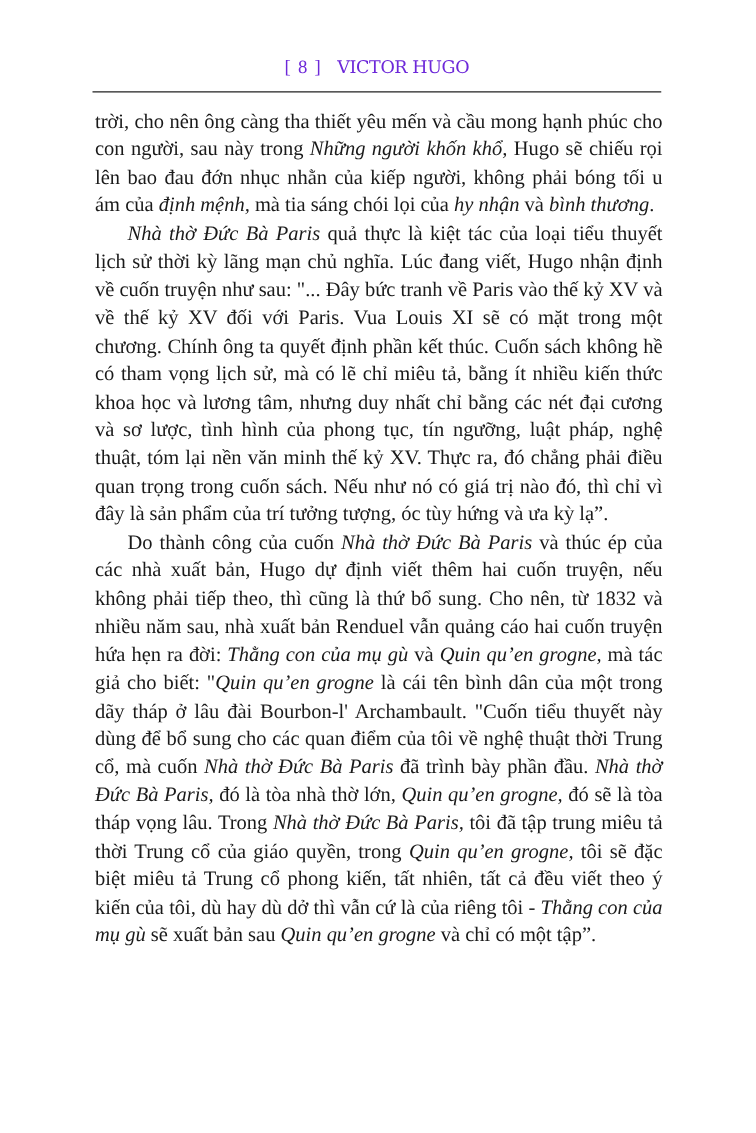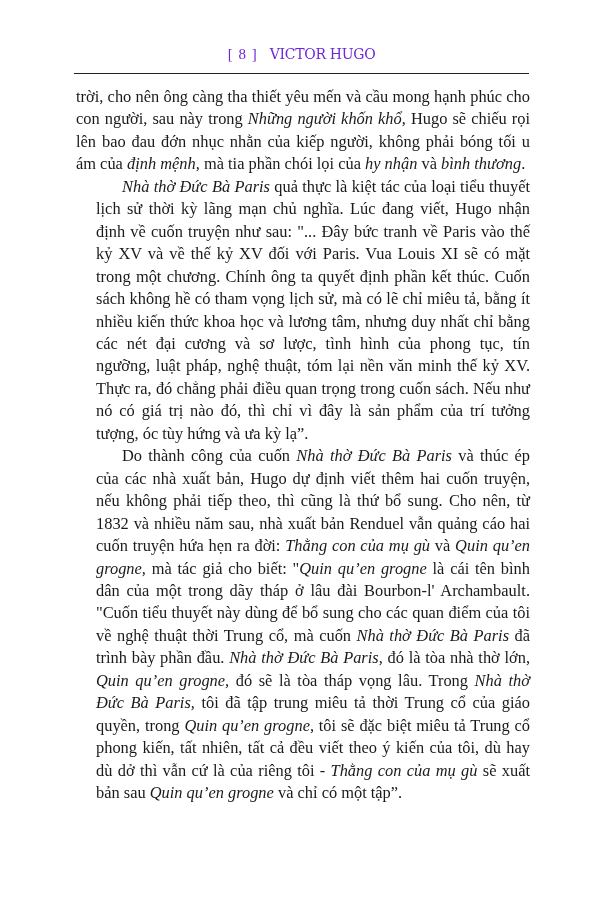--- a/index.html
+++ b/index.html
@@ -48,32 +48,31 @@
       font-size: 16.4px;
       line-height: 22.45px;
       text-align: justify;
       color: #1a1a1a;
     }
     .body-text p {
       margin: 0;
     }
     .body-text p.indent {
       text-indent: 26px;
-      margin-left: 20px;
     }
     .body-text em {
       font-style: italic;
     }
   </style>
 </head>
 <body>
 
 <div class="running-head">
   <span class="page-num">[ 8 ]</span>
   <span class="title">VICTOR HUGO</span>
 </div>
 <div class="rule"></div>
 
 <div class="body-text">
-  <p><span>trời, cho nên ông càng tha thiết yêu mến và cầu mong hạnh phúc cho con người, sau này trong </span><em>Những người khốn khổ,</em><span> Hugo sẽ chiếu rọi lên bao đau đớn nhục nhằn của kiếp người, không phải bóng tối u ám của </span><em>định mệnh,</em><span> mà tia phần chói lọi của </span><em>hy nhận</em><span> và </span><em>bình thương</em><span>.</span></p>
+  <p><span>trời, cho nên ông càng tha thiết yêu mến và cầu mong hạnh phúc cho con người, sau này trong </span><em>Những người khốn khổ,</em><span> Hugo sẽ chiếu rọi lên bao đau đớn nhục nhằn của kiếp người, không phải bóng tối u ám của </span><em>định mệnh,</em><span> mà tia sáng chói lọi của </span><em>hy nhận</em><span> và </span><em>bình thương</em><span>.</span></p>
   <p class="indent"><em>Nhà thờ Đức Bà Paris</em><span> quả thực là kiệt tác của loại tiểu thuyết lịch sử thời kỳ lãng mạn chủ nghĩa. Lúc đang viết, Hugo nhận định về cuốn truyện như sau: "... Đây bức tranh về Paris vào thế kỷ XV và về thế kỷ XV đối với Paris. Vua Louis XI sẽ có mặt trong một chương. Chính ông ta quyết định phần kết thúc. Cuốn sách không hề có tham vọng lịch sử, mà có lẽ chỉ miêu tả, bằng ít nhiều kiến thức khoa học và lương tâm, nhưng duy nhất chỉ bằng các nét đại cương và sơ lược, tình hình của phong tục, tín ngưỡng, luật pháp, nghệ thuật, tóm lại nền văn minh thế kỷ XV. Thực ra, đó chẳng phải điều quan trọng trong cuốn sách. Nếu như nó có giá trị nào đó, thì chỉ vì đây là sản phẩm của trí tưởng tượng, óc tùy hứng và ưa kỳ lạ”.</span></p>
   <p class="indent"><span>Do thành công của cuốn </span><em>Nhà thờ Đức Bà Paris</em><span> và thúc ép của các nhà xuất bản, Hugo dự định viết thêm hai cuốn truyện, nếu không phải tiếp theo, thì cũng là thứ bổ sung. Cho nên, từ 1832 và nhiều năm sau, nhà xuất bản Renduel vẫn quảng cáo hai cuốn truyện hứa hẹn ra đời: </span><em>Thằng con của mụ gù</em><span> và </span><em>Quin qu’en grogne,</em><span> mà tác giả cho biết: "</span><em>Quin qu’en grogne</em><span> là cái tên bình dân của một trong dãy tháp ở lâu đài Bourbon-l' Archambault. "Cuốn tiểu thuyết này dùng để bổ sung cho các quan điểm của tôi về nghệ thuật thời Trung cổ, mà cuốn </span><em>Nhà thờ Đức Bà Paris</em><span> đã trình bày phần đầu. </span><em>Nhà thờ Đức Bà Paris,</em><span> đó là tòa nhà thờ lớn, </span><em>Quin qu’en grogne,</em><span> đó sẽ là tòa tháp vọng lâu. Trong </span><em>Nhà thờ Đức Bà Paris,</em><span> tôi đã tập trung miêu tả thời Trung cổ của giáo quyền, trong </span><em>Quin qu’en grogne,</em><span> tôi sẽ đặc biệt miêu tả Trung cổ phong kiến, tất nhiên, tất cả đều viết theo ý kiến của tôi, dù hay dù dở thì vẫn cứ là của riêng tôi - </span><em>Thằng con của mụ gù</em><span> sẽ xuất bản sau </span><em>Quin qu’en grogne</em><span> và chỉ có một tập”.</span></p>
 </div>
 
 </body></html>

